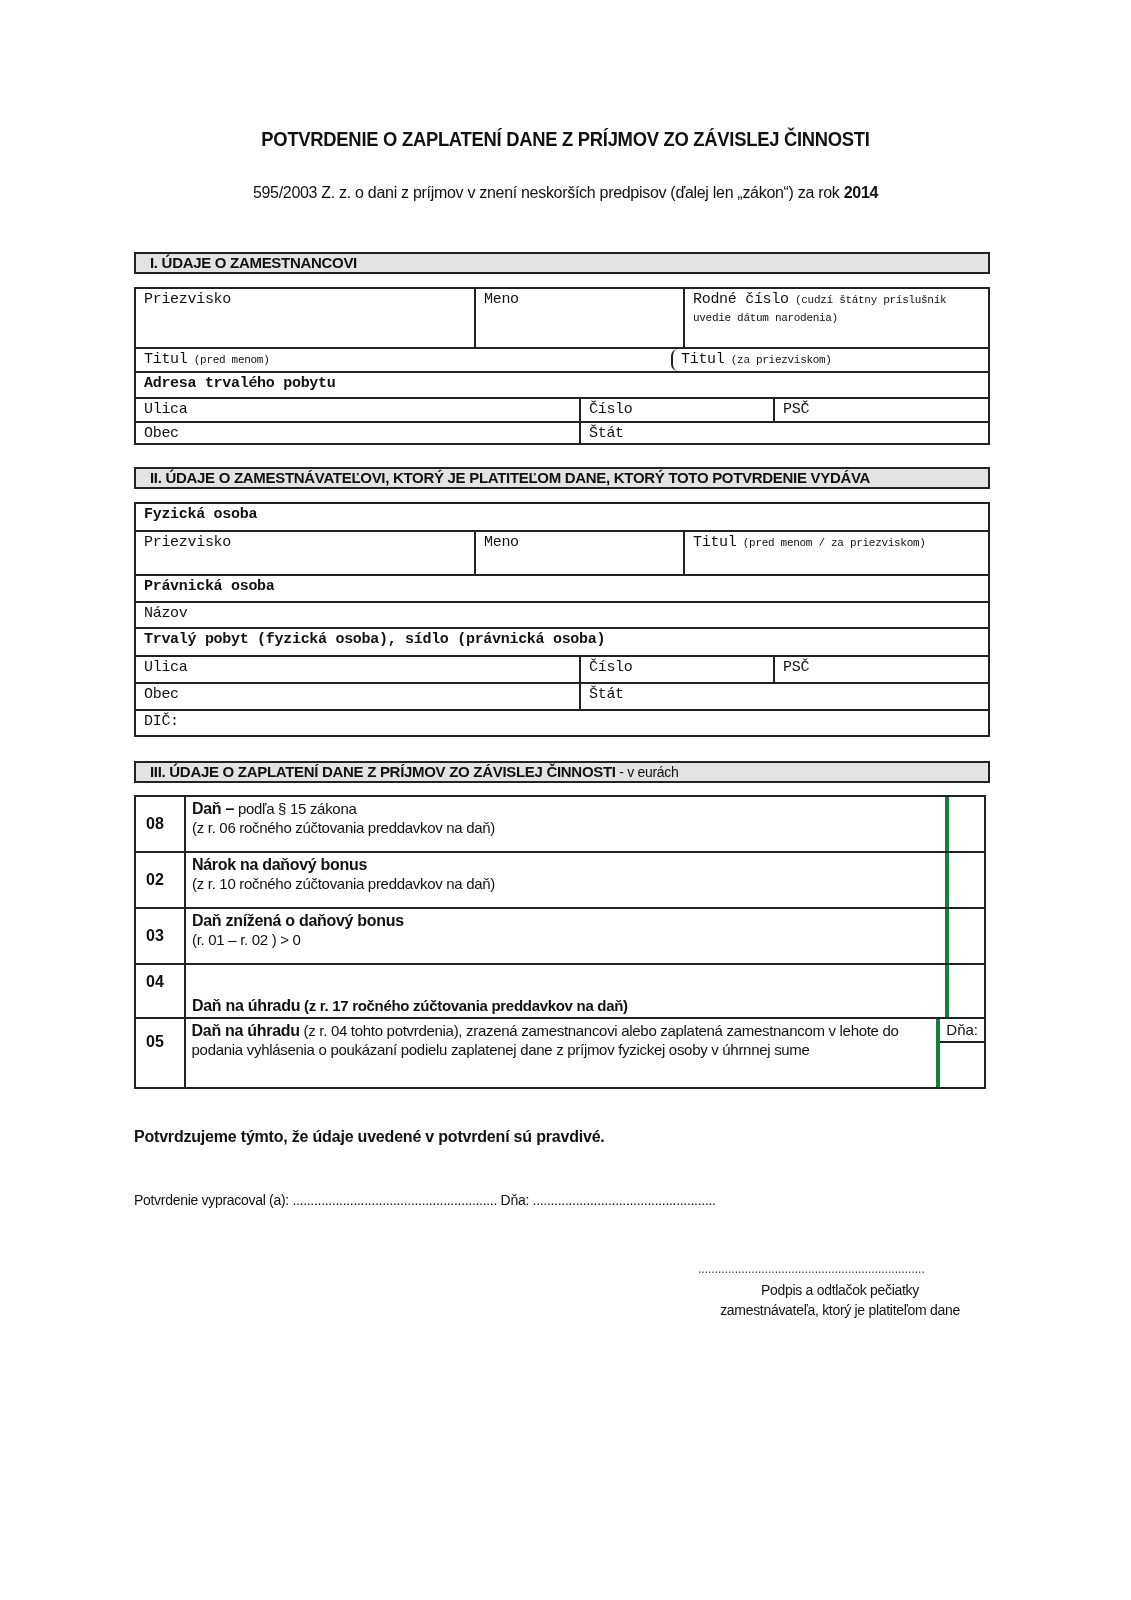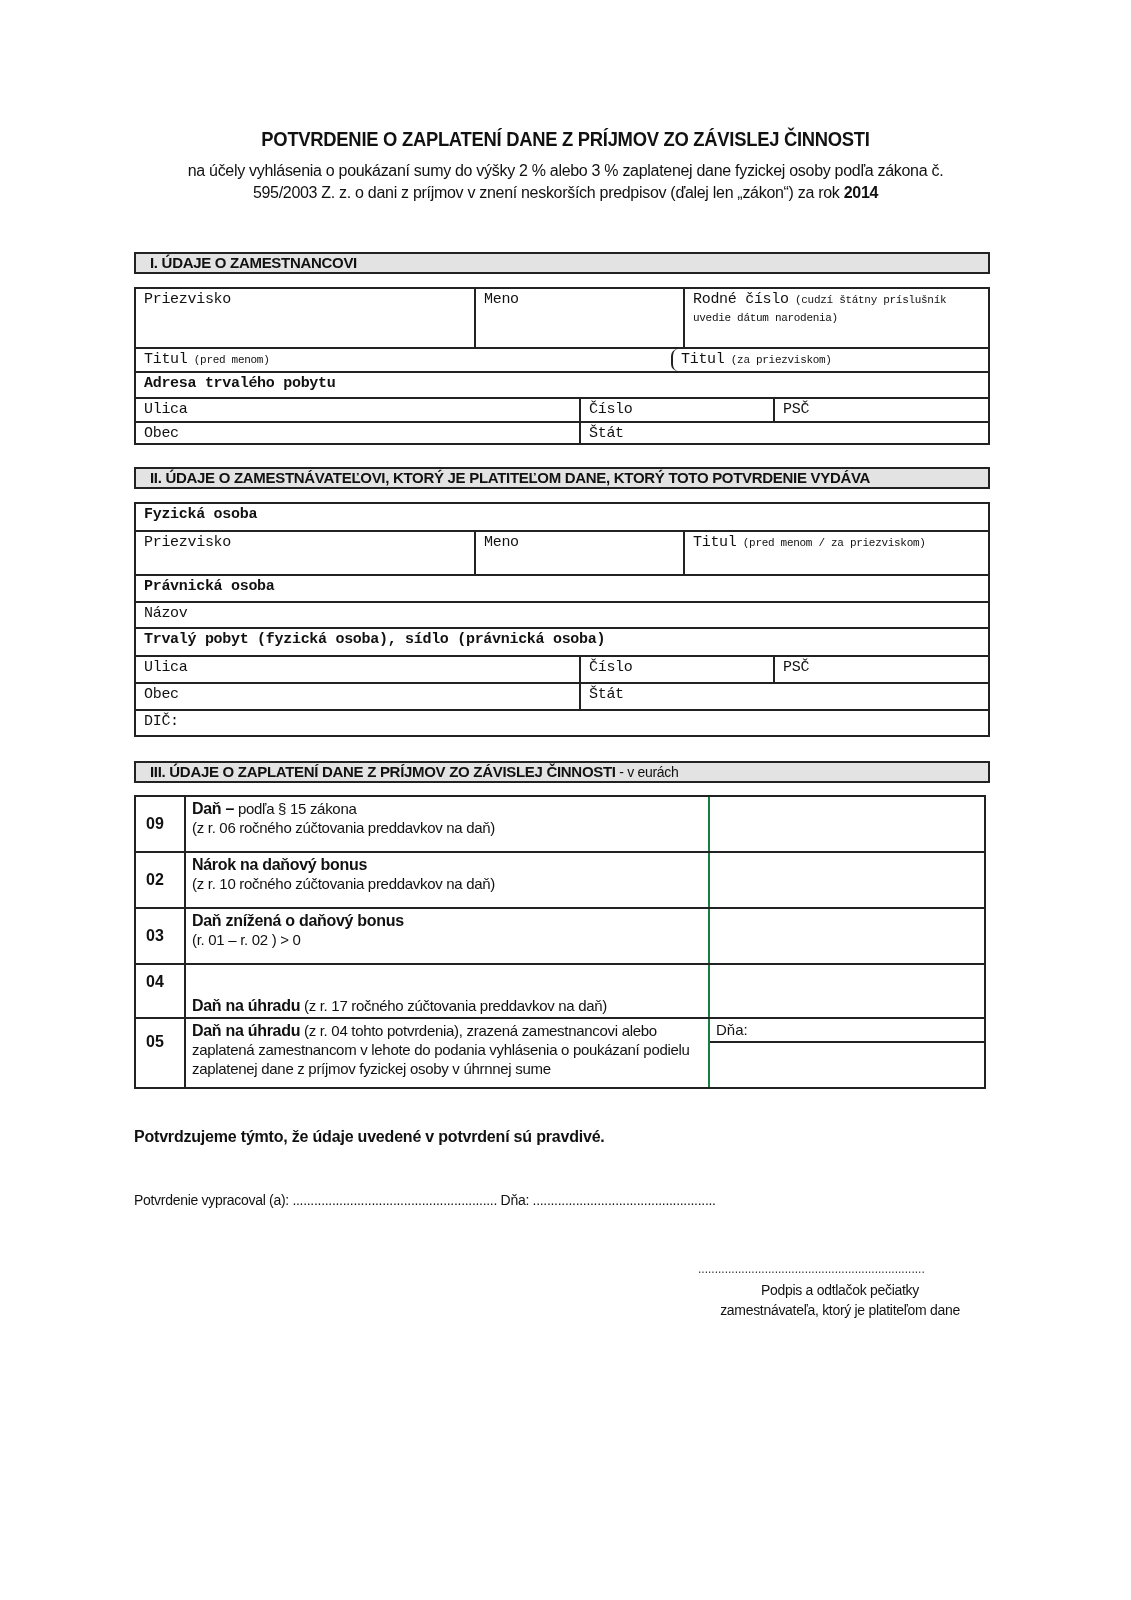--- a/index.html
+++ b/index.html
@@ -17,38 +17,38 @@
   .row:first-child { border-top: none; }
   .cell { border-left: 2px solid #222; box-sizing: border-box; padding: 2px 8px; font-size: 15px; line-height: 18px; letter-spacing: -0.3px; }
   .cell:first-child { border-left: none; }
   .cell .small { font-size: 11px; }
   .cell.bold { font-weight: bold; }
 
   .t3 { position: absolute; left: 134px; width: 852px; border: 2px solid #222; box-sizing: border-box; }
   .t3row { display: flex; border-top: 2px solid #222; }
   .t3row:first-child { border-top: none; }
   .t3num { width: 50px; border-right: 2px solid #222; box-sizing: border-box; font-size: 16px; font-weight: bold; padding: 0 0 0 10px; display: flex; align-items: center; }
-  .t3desc { width: 524px; box-sizing: border-box; border-right: 2px solid #15803d; font-size: 15px; line-height: 19px; padding: 2px 6px; letter-spacing: -0.3px; }
+  .t3desc { width: 763px; box-sizing: border-box; border-right: 4px solid #15803d; font-size: 15px; line-height: 19px; padding: 2px 6px; letter-spacing: -0.3px; }
   .t3desc b { font-size: 16px; }
   .t3val { flex: 1; box-sizing: border-box; }
   .t3val .split-top { height: 24px; border-bottom: 2px solid #222; font-size: 15px; padding: 2px 6px; box-sizing: border-box; }
 
   .confirm { position: absolute; left: 134px; top: 1128px; font-size: 16px; font-weight: bold; letter-spacing: -0.2px; }
   .prepared { position: absolute; left: 134px; top: 1192px; font-size: 14px; letter-spacing: -0.3px; }
   .sig-dots { position: absolute; left: 698px; top: 1262px; font-size: 12px; letter-spacing: 0px; color: #333; }
   .sig-label { position: absolute; left: 690px; width: 300px; top: 1280px; text-align: center; font-size: 14px; line-height: 20px; letter-spacing: -0.3px; }
 </style>
 </head>
 <body>
 
 <div class="page">
 
   <div class="title">POTVRDENIE O ZAPLATENÍ DANE Z  PRÍJMOV ZO ZÁVISLEJ ČINNOSTI</div>
   <div class="subtitle">
-    <span>na účely vyhlásenia o poukázaní sumy do výšky 2 % alebo 3 % zaplatenej dane fyzickej osoby podľa zákona č.</span><br>
+    <br>
     <span>595/2003 Z. z. o dani z príjmov v znení neskorších predpisov (ďalej len „zákon“) za rok </span><b>2014</b>
   </div>
 
   <div class="sec-head" style="top:252px;">I.  ÚDAJE O ZAMESTNANCOVI</div>
   <div class="grid" style="top:287px;">
     <div class="row" style="height:58px;">
       <div class="cell" style="width:338px;"><span>Priezvisko</span></div>
       <div class="cell" style="width:209px;"><span>Meno</span></div>
       <div class="cell" style="flex:1;"><span>Rodné číslo</span><span class="small"> (cudzí štátny príslušník uvedie dátum narodenia)</span></div>
     </div>
@@ -99,37 +99,37 @@
       <div class="cell" style="flex:1;"><span>Štát</span></div>
     </div>
     <div class="row" style="height:26px;">
       <div class="cell" style="width:292px;"><span>DIČ:</span></div>
     </div>
   </div>
 
   <div class="sec-head" style="top:761px;"><span>III.  ÚDAJE O ZAPLATENÍ DANE Z PRÍJMOV ZO ZÁVISLEJ ČINNOSTI</span><span class="nb">  - v eurách</span></div>
   <div class="t3" style="top:795px;">
     <div class="t3row" style="height:54px;">
-      <div class="t3num">09</div>
+      <div class="t3num">08</div>
       <div class="t3desc"><b>Daň –</b><span> podľa § 15 zákona</span><br><span>(z r. 06  ročného zúčtovania  preddavkov na daň)</span></div>
       <div class="t3val"></div>
     </div>
     <div class="t3row" style="height:54px;">
       <div class="t3num">02</div>
       <div class="t3desc"><b>Nárok na daňový bonus</b><span></span><br><span>(z r. 10  ročného zúčtovania  preddavkov na daň)</span></div>
       <div class="t3val"></div>
     </div>
     <div class="t3row" style="height:54px;">
       <div class="t3num">03</div>
       <div class="t3desc"><b>Daň znížená o daňový bonus</b><span></span><br><span>(r. 01 – r. 02 ) &gt; 0</span></div>
       <div class="t3val"></div>
     </div>
     <div class="t3row" style="height:52px;">
       <div class="t3num" style="align-items:flex-start; padding-top:8px;">04</div>
-      <div class="t3desc" style="display:flex; align-items:flex-end; padding-bottom:2px;">
+      <div class="t3desc" style="display:flex; align-items:flex-end; padding-bottom:2px;font-weight:bold;">
           <span><b>Daň na úhradu</b><span> (z r. 17 ročného zúčtovania preddavkov na daň)</span></span>
         </div>
       <div class="t3val"></div>
     </div>
     <div class="t3row" style="height:68px;">
       <div class="t3num" style="align-items:flex-start; padding-top:14px;">05</div>
       <div class="t3desc"><b>Daň na úhradu</b><span> (z r.  04 tohto potvrdenia), zrazená zamestnancovi alebo zaplatená zamestnancom  v lehote do podania vyhlásenia o poukázaní podielu zaplatenej dane z príjmov fyzickej osoby v úhrnnej sume</span></div>
       <div class="t3val">
         <div class="split-top">Dňa:</div>
         <div style="height:40px;"></div>

